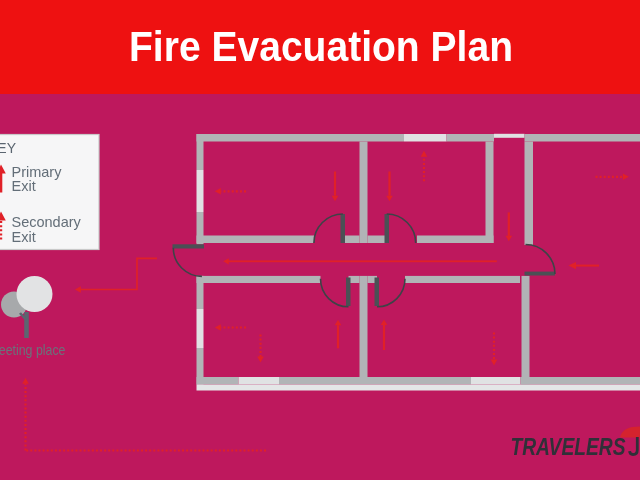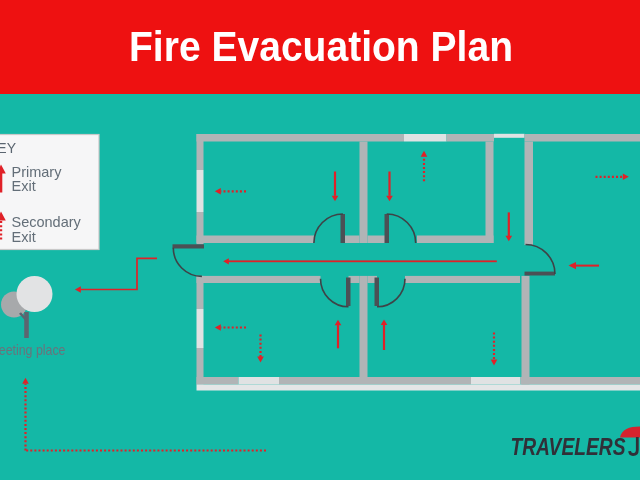--- a/index.html
+++ b/index.html
@@ -1,16 +1,16 @@
 <!DOCTYPE html>
 <html><head>
 <meta charset="utf-8">
 <style>
   html,body{margin:0;padding:0;background:#ffffff;}
-  #page{position:relative;width:640px;height:480px;overflow:hidden;background:#14b8a6;
+  #page{position:relative;width:640px;height:480px;overflow:hidden;background:#be185d;
         font-family:"Liberation Sans", sans-serif;}
   svg text{font-family:"Liberation Sans", sans-serif;}
 </style>
 </head>
 <body>
 <div id="page">
 <svg width="640" height="480" viewBox="0 0 640 480">
 
   <rect x="0" y="0" width="640" height="94" fill="#ee1111"></rect>
 

